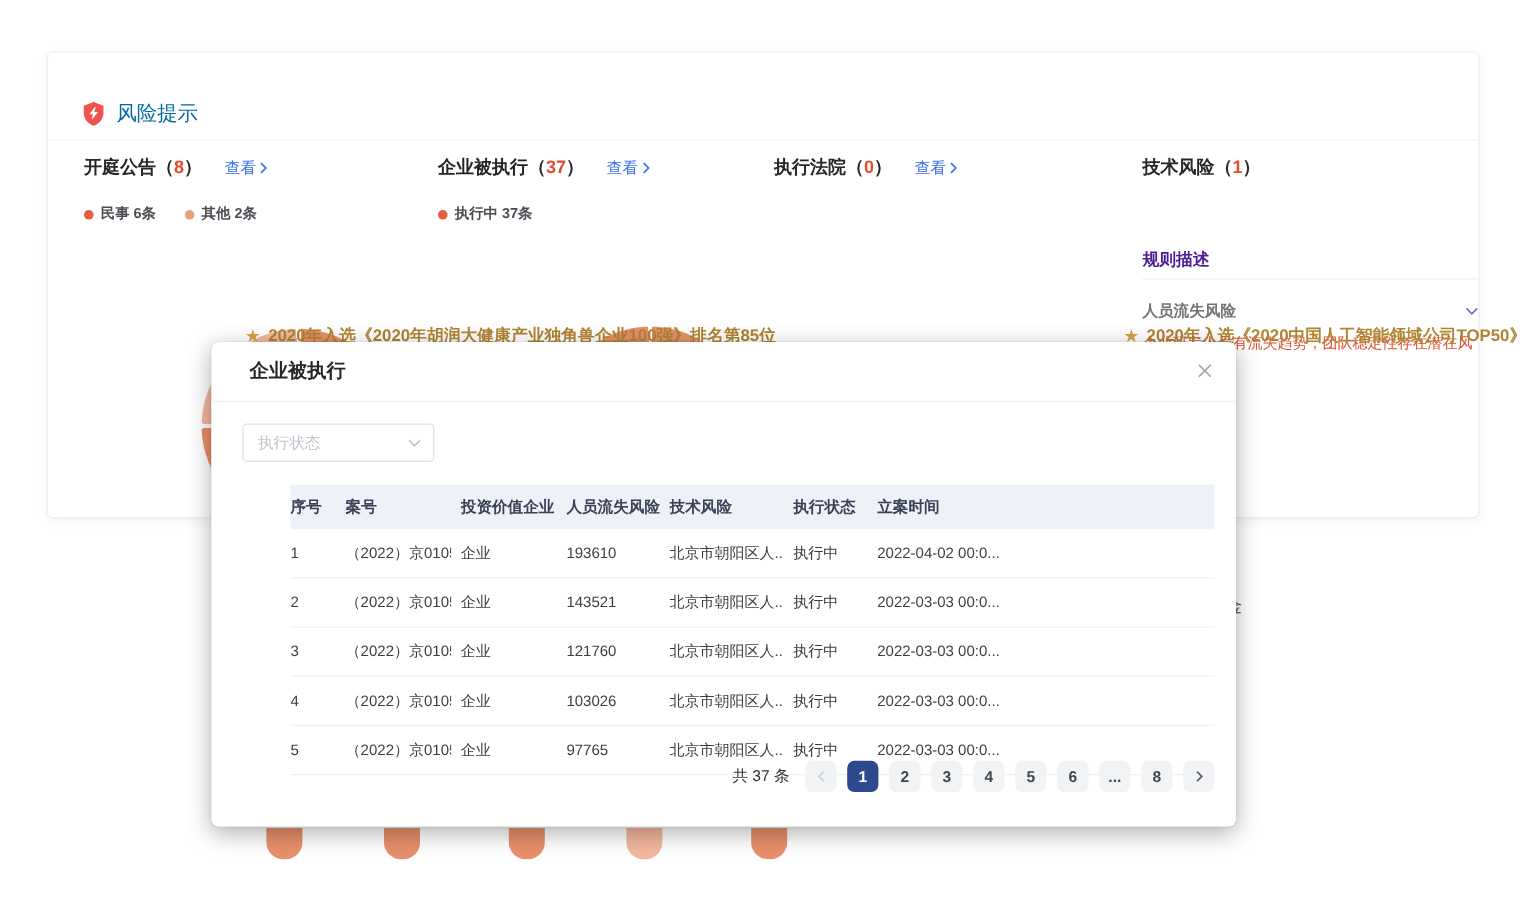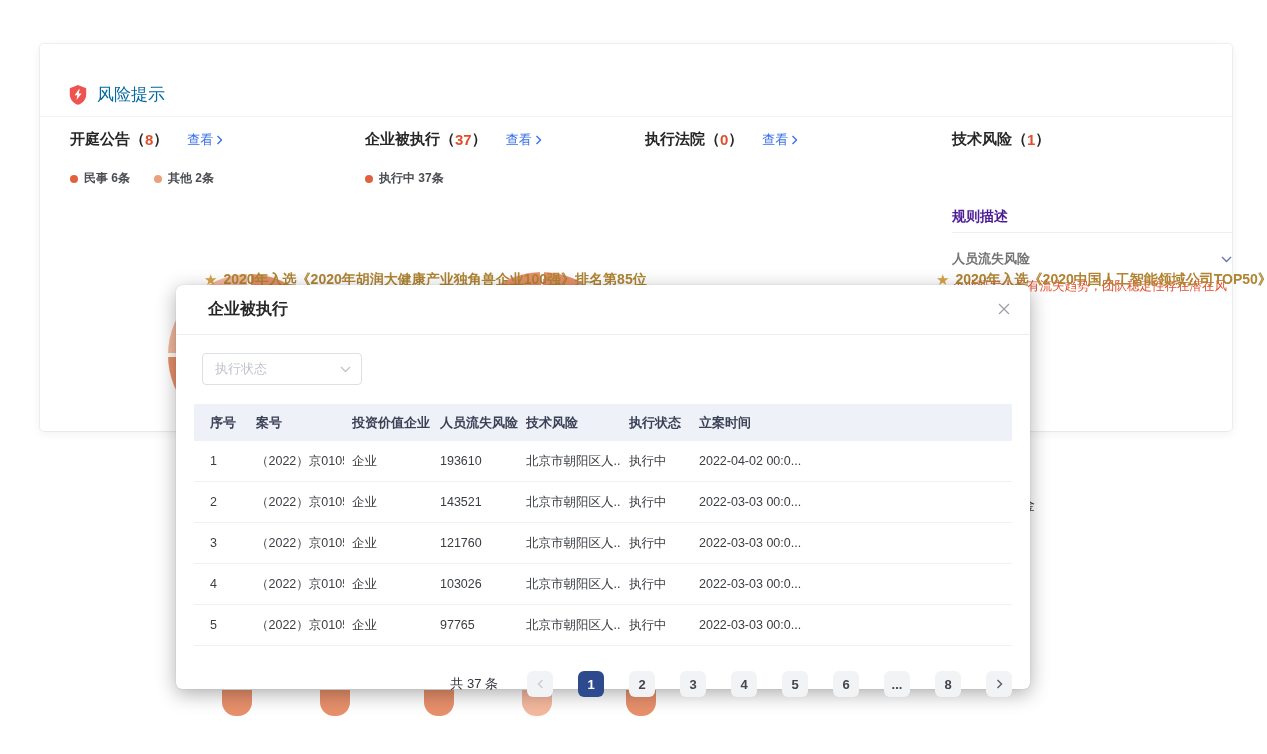--- a/index.html
+++ b/index.html
@@ -56,26 +56,26 @@
   .modal-close{position:absolute;right:16px;top:14px;width:20px;height:20px;display:flex;align-items:center;
                justify-content:center;cursor:pointer;background:none;border:none;padding:0;}
   .modal-divider{position:absolute;left:0;right:0;top:49px;height:1px;background:#ebedf0;}
   .select{position:absolute;left:26px;top:68px;width:160px;height:32px;border:1px solid #dce0e6;border-radius:4px;
           display:flex;align-items:center;justify-content:space-between;padding:0 10px 0 12px;box-sizing:border-box;
           cursor:pointer;background:#fff;}
   .select .ph{font-size:13px;color:#bfc4cc;}
 
   .tbl{position:absolute;left:18px;right:18px;top:119px;}
   .trow{display:grid;grid-template-columns:38px 88px 80px 78px 95px 62px 130px 1fr;
-        align-items:center;padding-left:16px;column-gap:8px;}
+        align-items:center;padding-left:0;column-gap:8px;margin-left:48px;}
   .thead{height:37px;background:#eef1f7;font-size:13px;font-weight:bold;color:#3b4156;}
   .tbody-row{height:40px;border-bottom:1px solid #f0f1f3;font-size:12.5px;color:#3a3d42;}
   .trow span{white-space:nowrap;overflow:hidden;}
 
-  .pager{position:absolute;right:18px;top:386px;display:flex;align-items:center;gap:25px;}
+  .pager{position:absolute;right:18px;top:349px;display:flex;align-items:center;gap:9px;}
   .pager .total{font-size:13px;color:#30333a;margin-right:4px;}
   .pg{min-width:26px;height:26px;border:none;border-radius:6px;background:#f1f3f5;color:#42464d;
       font-size:13px;font-weight:600;display:flex;align-items:center;justify-content:center;cursor:pointer;padding:0 4px;
       font-family:inherit;}
   .pg.active{background:#2e4a8f;color:#fff;}
 </style>
 </head>
 <body>
 
 <div class="page">

